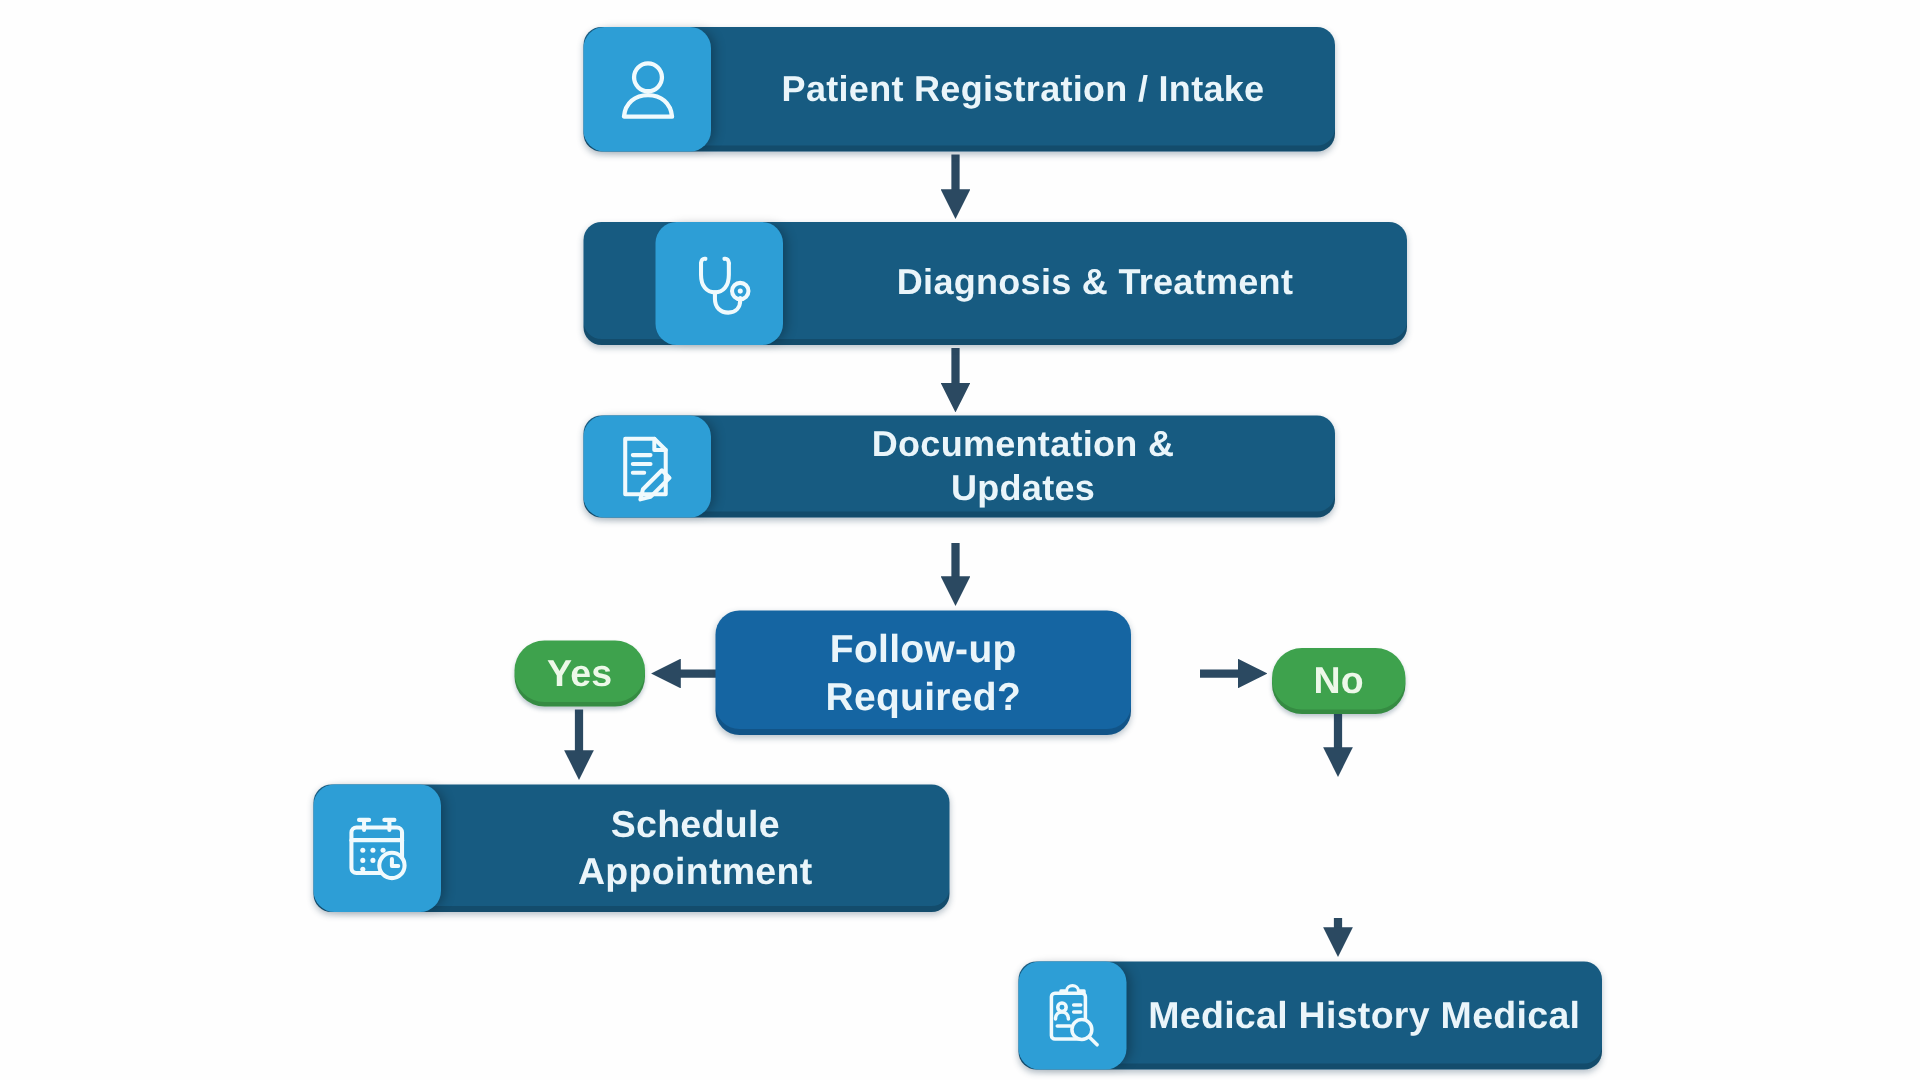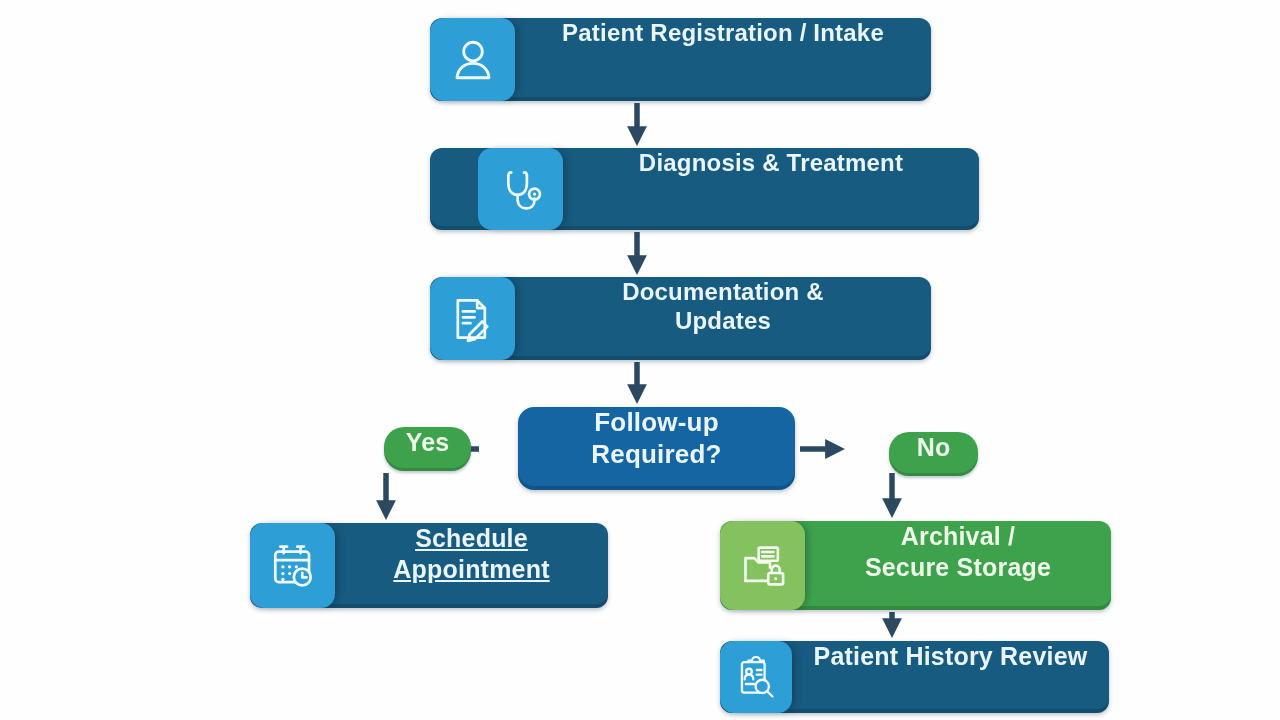--- a/index.html
+++ b/index.html
@@ -2,24 +2,23 @@
 <html><head>
 <meta charset="utf-8">
 <style>
   html,body{margin:0;padding:0;background:#ffffff;}
   .canvas{
     position:relative;width:1280px;height:720px;background:#fefefe;overflow:hidden;
     font-family:"Liberation Sans","DejaVu Sans",sans-serif;
   }
   .connectors{position:absolute;left:0;top:0;width:1280px;height:720px;pointer-events:none;}
   .node{
-    position:absolute;display:flex;align-items:flex-start;border-radius:12px;
+    position:absolute;display:flex;align-items:center;border-radius:12px;
     color:#eaf5fa;font-weight:bold;
     box-shadow:inset 0 -4px 0 rgba(0,0,0,0.16), 0 2px 4px rgba(25,60,85,0.30);
-    margin-left:41px;
   }
   .node .label{
     flex:1;text-align:center;white-space:pre-line;line-height:1.22;
     padding:0 10px;letter-spacing:0.2px;
   }
   .proc-blue{background:#175b81;}
   .proc-green{background:#3ea24d;color:#edf8e9;}
   .decision{background:#1565a2;border-radius:16px;justify-content:center;}
   .branch{background:#3ea24d;border-radius:20px;justify-content:center;color:#edf8e9;
     box-shadow:inset 0 -3px 0 rgba(0,0,0,0.14), 0 2px 3px rgba(25,60,85,0.28);}
@@ -74,21 +73,21 @@
         <path d="M17 16 c0-2.5 1.5-4 3.5-3.5 M39 16 c0-2.5 -1.5-4 -3.5-3.5"></path>
         <path d="M17 16 v9 c0 9 4.5 14 11 14 s11-5 11-14 v-9"></path>
         <path d="M28 39 v5 c0 7 4.5 11 10.5 11 s9.5-4 9.5-10 v-1.5"></path>
         <circle cx="48" cy="38" r="6.5"></circle>
         <circle cx="48" cy="38" r="2" fill="currentColor" stroke="none"></circle>
       </svg>
     </div>
     <div class="label fs24">Diagnosis &amp; Treatment</div>
   </div>
 
-  <div class="node proc-blue" style="left:389px;top:277px;width:501px;height:83px;">
+  <div class="node proc-blue" style="left:389px;top:277px;width:501px;height:68px;">
     <div class="tile tile-blue" style="width:85px;">
       <svg width="54" height="54" viewBox="0 0 64 64" fill="none" stroke="currentColor" stroke-width="3.2" stroke-linecap="round" stroke-linejoin="round">
         <path d="M14 10 h23 l9 9 v35 h-32 z"></path>
         <path d="M37 10 v9 h9"></path>
         <path d="M20 23 h14 M20 30 h14 M20 37 h9"></path>
         <path d="M28 50 L43 35 l6 6 L34 56 l-8 2 z"></path>
       </svg>
     </div>
     <div class="label fs24">Documentation &amp;
 Updates</div>
@@ -99,21 +98,21 @@
   </div>
 
   <div class="node branch" style="left:343px;top:427px;width:87px;height:44px;">
     <div class="label fs25">Yes</div>
   </div>
 
   <div class="node branch" style="left:848px;top:432px;width:89px;height:44px;">
     <div class="label fs25">No</div>
   </div>
 
-  <div class="node proc-blue" style="left:209px;top:523px;width:358px;height:85px;text-decoration:underline;">
+  <div class="node proc-blue" style="left:209px;top:523px;width:424px;height:85px;">
     <div class="tile tile-blue" style="width:85px;">
       <svg width="54" height="54" viewBox="0 0 64 64" fill="none" stroke="currentColor" stroke-width="3.2" stroke-linecap="round" stroke-linejoin="round">
         <rect x="11" y="15" width="40" height="36" rx="4"></rect>
         <path d="M21 9 v8 M41 9 v8 M17 9 h8 M37 9 h8"></path>
         <path d="M11 25 h40"></path>
         <g fill="currentColor" stroke="none">
           <circle cx="20" cy="33" r="2"></circle>
             <circle cx="28" cy="33" r="2"></circle>
             <circle cx="36" cy="33" r="2"></circle>
           <circle cx="20" cy="41" r="2"></circle>
@@ -121,44 +120,29 @@
           <circle cx="20" cy="48" r="2"></circle>
         </g>
         <circle cx="43" cy="45" r="10" fill="#2d9ed6"></circle>
         <path d="M43 40 v5.5 h5"></path>
       </svg>
     </div>
     <div class="label fs25">Schedule
 Appointment</div>
   </div>
 
-  <div class="node proc-green" style="left:679px;top:521px;width:391px;height:89px;">
-    <div class="tile tile-green" style="width:85px;">
-      <svg width="56" height="56" viewBox="0 0 64 64" fill="none" stroke="currentColor" stroke-width="3" stroke-linecap="round" stroke-linejoin="round">
-        <rect x="27" y="11" width="22" height="15" rx="1.5"></rect>
-        <path d="M31 16 h13 M31 21 h13"></path>
-        <path d="M12 49 V23 h10 l5 5 h13 v6"></path>
-        <path d="M12 49 h24"></path>
-        <rect x="38" y="40" width="17" height="13" rx="2" fill="#84c15f"></rect>
-        <path d="M42 40 v-3.5 c0-3 2-5 4.5-5 s4.5 2 4.5 5 V40"></path>
-        <circle cx="46.5" cy="46.5" r="1.8" fill="currentColor" stroke="none"></circle>
-      </svg>
-    </div>
-    <div class="label fs25">Archival /
-Secure Storage</div>
-  </div>
 
   <div class="node proc-blue" style="left:679px;top:641px;width:389px;height:72px;">
     <div class="tile tile-blue" style="width:72px;">
       <svg width="50" height="50" viewBox="0 0 64 64" fill="none" stroke="currentColor" stroke-width="3" stroke-linecap="round" stroke-linejoin="round">
         <rect x="14" y="13" width="29" height="39" rx="3"></rect>
         <path d="M22 13 v-2 h5 c0-3 2.5-4.5 5-4.5 s5 1.5 5 4.5 h5 v2" stroke-width="2.6"></path>
         <circle cx="23" cy="25" r="3.6"></circle>
         <path d="M17.5 35 c0-4 2.6-6 5.5-6 s5.5 2 5.5 6"></path>
         <path d="M33 23 h6 M33 29 h6 M19 41 h11"></path>
         <circle cx="40" cy="44" r="8.5" fill="#2d9ed6"></circle>
         <path d="M46.5 50.5 l6.5 6.5"></path>
       </svg>
     </div>
-    <div class="label fs25">Patient History Review</div>
+    <div class="label fs25">Medical History Medical</div>
   </div>
 
 </div>
 
 </body></html>

